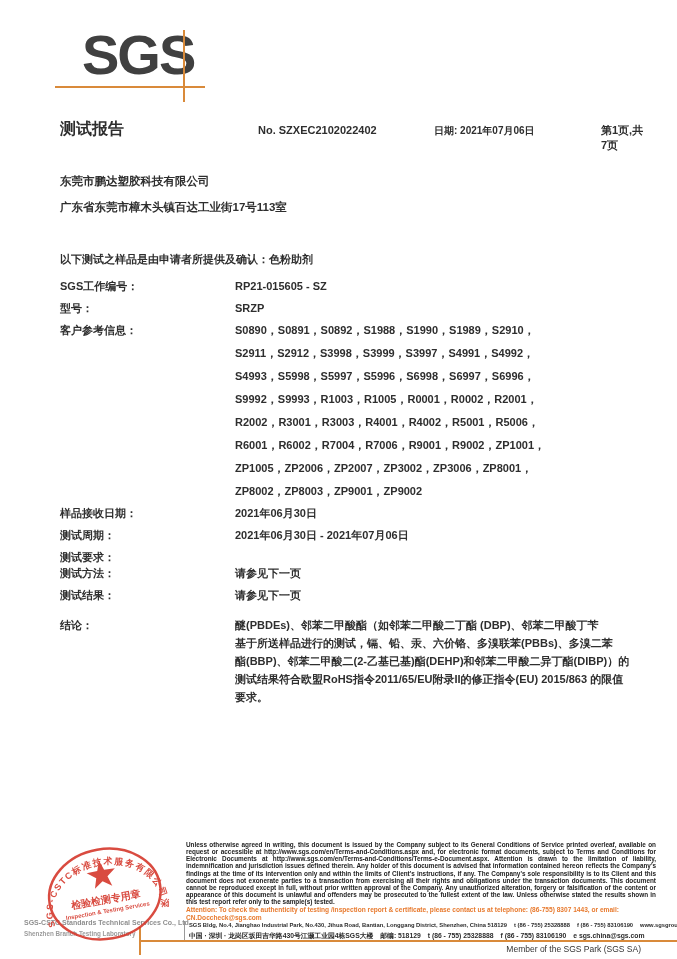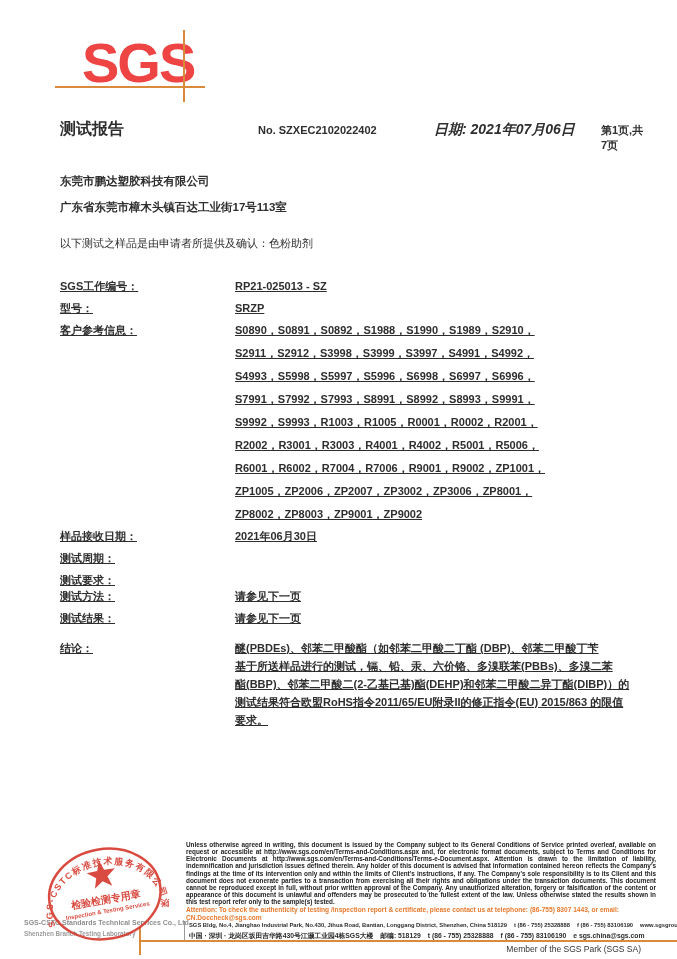--- a/index.html
+++ b/index.html
@@ -2,35 +2,35 @@
 <html><head>
 <meta charset="utf-8">
 <style>
   html,body{margin:0;padding:0;background:#ffffff;}
   .page{
     position:relative;width:677px;height:959px;background:#fff;
     font-family:"Liberation Sans","DejaVu Sans",sans-serif;color:#2e2e2e;overflow:hidden;
   }
   
   .logo-text{position:absolute;left:82px;top:27px;font-size:56px;line-height:1;font-weight:bold;
-    color:#ef4444;letter-spacing:-2px;margin-top:8px;}
+    color:#404040;letter-spacing:-2px;}
   .logo-hline{position:absolute;left:55px;top:86px;width:150px;height:2px;background:#d98a3a;}
   .logo-vline{position:absolute;left:183px;top:30px;width:2px;height:72px;background:#d98a3a;}
   
   .header-row{position:absolute;left:60px;top:119px;width:585px;display:flex;align-items:baseline;gap:23px;}
   .hdr-title{font-size:16px;font-weight:bold;width:175px;flex:none;}
   .hdr-no{font-size:11px;font-weight:bold;width:153px;flex:none;}
-  .hdr-date{font-size:14px;font-weight:bold;width:144px;flex:none;font-style:italic;}
+  .hdr-date{font-size:10px;font-weight:bold;width:144px;flex:none;}
   .hdr-page{font-size:11px;font-weight:bold;}
   
   .applicant{position:absolute;left:60px;top:168px;font-size:11.5px;font-weight:600;line-height:26px;}
   
-  .statement{position:absolute;left:60px;top:236px;font-size:11px;font-weight:400;}
+  .statement{position:absolute;left:60px;top:252px;font-size:11px;font-weight:700;}
   .fields{position:absolute;left:60px;top:280px;width:590px;font-size:11px;font-weight:600;}
-  .frow{display:flex;margin-bottom:10px;text-decoration:underline;}
+  .frow{display:flex;margin-bottom:10px;}
   .frow .label{width:175px;flex:none;line-height:12px;}
   .frow .value{flex:1;line-height:12px;}
   .vline{line-height:12px;margin-bottom:11px;white-space:nowrap;}
   .vline:last-child{margin-bottom:0;}
   .frow.tight{margin-bottom:4px;}
   .frow.conclusion{margin-top:18px;}
   .cline{line-height:12px;margin-bottom:6px;white-space:nowrap;}
   .cline:last-child{margin-bottom:0;}
   
   .foot-text{position:absolute;left:186px;top:841px;width:470px;}
@@ -68,50 +68,50 @@
     <div>东莞市鹏达塑胶科技有限公司</div>
     <div>广东省东莞市樟木头镇百达工业街17号113室</div>
   </div>
 
   <div class="statement">以下测试之样品是由申请者所提供及确认：色粉助剂</div>
 
   <div class="fields">
 
     <div class="frow">
       <div class="label">SGS工作编号：</div>
-      <div class="value">RP21-025013 - SZ</div>
+      <div class="value">RP21-015605 - SZ</div>
     </div>
 
     <div class="frow">
       <div class="label">型号：</div>
       <div class="value">SRZP</div>
     </div>
 
     <div class="frow">
       <div class="label">客户参考信息：</div>
       <div class="value">
         <div class="vline">S0890，S0891，S0892，S1988，S1990，S1989，S2910，</div>
         <div class="vline">S2911，S2912，S3998，S3999，S3997，S4991，S4992，</div>
         <div class="vline">S4993，S5998，S5997，S5996，S6998，S6997，S6996，</div>
-        <div class="vline">S7991，S7992，S7993，S8991，S8992，S8993，S9991，</div>
         <div class="vline">S9992，S9993，R1003，R1005，R0001，R0002，R2001，</div>
         <div class="vline">R2002，R3001，R3003，R4001，R4002，R5001，R5006，</div>
         <div class="vline">R6001，R6002，R7004，R7006，R9001，R9002，ZP1001，</div>
         <div class="vline">ZP1005，ZP2006，ZP2007，ZP3002，ZP3006，ZP8001，</div>
         <div class="vline">ZP8002，ZP8003，ZP9001，ZP9002</div>
       </div>
     </div>
 
     <div class="frow">
       <div class="label">样品接收日期：</div>
       <div class="value">2021年06月30日</div>
     </div>
 
     <div class="frow">
       <div class="label">测试周期：</div>
+      <div class="value">2021年06月30日 - 2021年07月06日</div>
     </div>
 
     <div class="frow tight">
       <div class="label">测试要求：</div>
     </div>
 
     <div class="frow">
       <div class="label">测试方法：</div>
       <div class="value">请参见下一页</div>
     </div>

